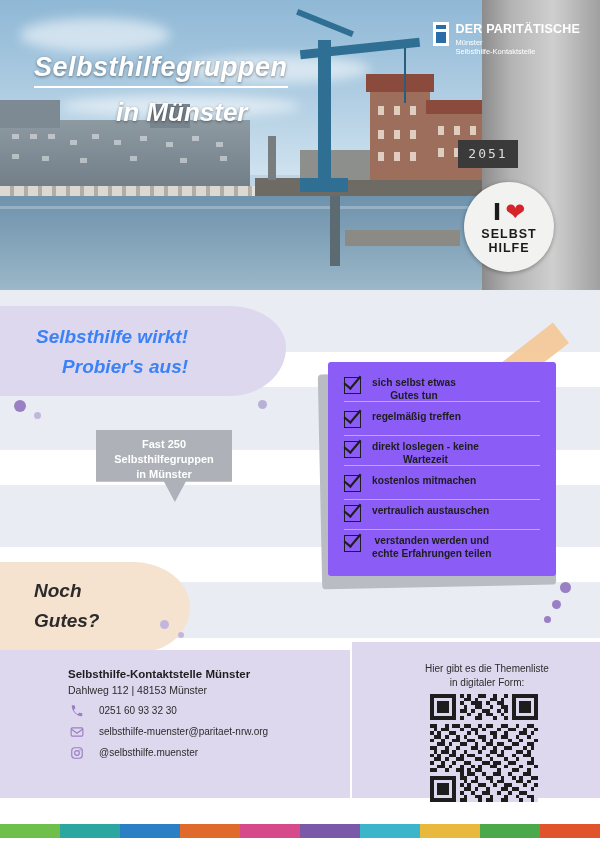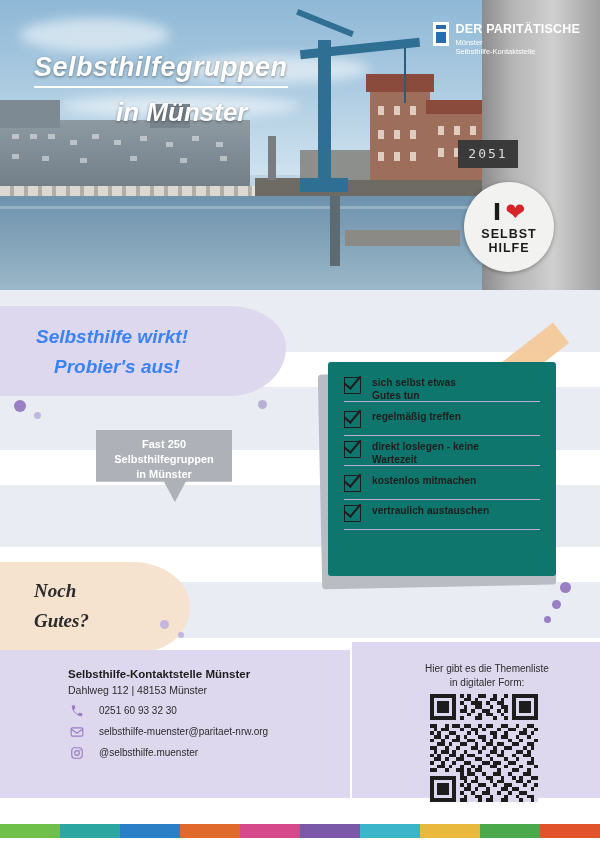--- a/index.html
+++ b/index.html
@@ -167,41 +167,41 @@
 
   
   .blob1 {
     position: absolute; left: -14px; top: 16px; width: 300px; height: 90px;
     background: #ded8ef; border-radius: 0 80px 80px 0/0 60px 70px 0;
   }
   .blob1-txt {
     position: absolute; left: 36px; top: 32px; color: #3b82f6; font-style: italic;
     font-weight: 700; font-size: 19px; line-height: 30px;
   }
-  .blob1-txt .s2 { padding-left: 18px; }
+  .blob1-txt .s2 { padding-left: 18px; text-align: right; }
   .dot { position: absolute; border-radius: 50%; }
 
   
   .bubble {
     position: absolute; left: 96px; top: 140px; width: 136px; height: 72px;
     background: #aeb2b8; color: #ffffff; font-size: 11px; font-weight: 700;
     text-align: center; line-height: 15px;
     display: flex; align-items: center; justify-content: center;
     clip-path: polygon(0 0, 100% 0, 100% 72%, 66% 72%, 58% 100%, 50% 72%, 0 72%);
     padding-bottom: 14px;
   }
 
   
   .card-shadow {
     position: absolute; left: 320px; top: 82px; width: 234px; height: 215px;
     background: #b9bcc2; border-radius: 4px; transform: rotate(-1.2deg);
   }
   .card {
     position: absolute; left: 328px; top: 72px; width: 228px; height: 214px;
-    background: #0f766e; border-radius: 3px;
+    background: #8b5cf6; border-radius: 3px; text-align: center;
   }
   .tape {
     position: absolute; left: 502px; top: 50px; width: 66px; height: 26px;
     background: #f3c999; transform: rotate(-38deg); opacity: .95;
   }
   .check-row {
     position: absolute; left: 16px; width: 196px; height: 26px;
     border-bottom: 1px solid #b9aed4;
     display: flex; align-items: flex-start; gap: 11px;
   }
@@ -218,21 +218,21 @@
     padding-top: 1px;
   }
 
   
   .blob2 {
     position: absolute; left: -20px; top: 272px; width: 210px; height: 90px;
     background: #f5e2cf; border-radius: 0 70px 60px 0/0 55px 55px 0;
   }
   .blob2-txt {
     position: absolute; left: 34px; top: 286px; color: #2b2b2b; font-style: italic;
-    font-weight: 700; font-size: 19px; line-height: 30px; font-family: Liberation Serif, serif;
+    font-weight: 700; font-size: 19px; line-height: 30px;
   }
 
   
   .contact-bg {
     position: absolute; left: 0; top: 360px; width: 350px; height: 148px;
     background: #ded8ef;
   }
   .contact-bg.c2 {
     left: 352px; top: 352px; width: 248px; height: 156px; background: #ded8ef;
   }
@@ -409,20 +409,25 @@
         <span class="check-label" style="white-space:pre-line">direkt loslegen - keine
 Wartezeit</span>
       </div>
       <div class="check-row" style="top:112px;">
         <span class="check-box"></span>
         <span class="check-label" style="white-space:pre-line">kostenlos mitmachen</span>
       </div>
       <div class="check-row" style="top:142px;">
         <span class="check-box"></span>
         <span class="check-label" style="white-space:pre-line">vertraulich austauschen</span>
+      </div>
+      <div class="check-row" style="top:172px;border-bottom:none;">
+        <span class="check-box"></span>
+        <span class="check-label" style="white-space:pre-line">verstanden werden und
+echte Erfahrungen teilen</span>
       </div>
     </div>
 
     <div class="blob2"></div>
     <div class="blob2-txt">
       <div>Noch</div>
       <div>Gutes?</div>
     </div>
     <div class="dot" style="left:160px;top:330px;width:9px;height:9px;background:#c3b6de;"></div>
     <div class="dot" style="left:178px;top:342px;width:6px;height:6px;background:#c3b6de;"></div>

